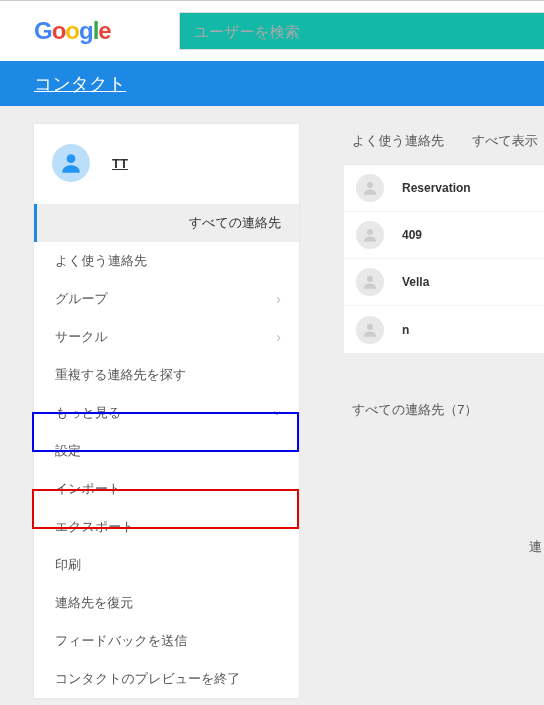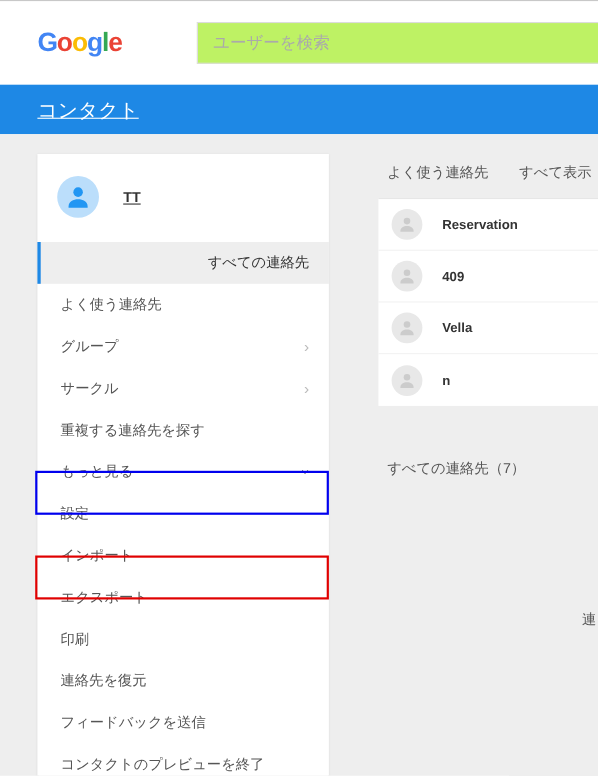--- a/index.html
+++ b/index.html
@@ -9,38 +9,38 @@
     width: 544px;
     height: 705px;
     overflow: hidden;
     position: relative;
     border-top: 1px solid #c8c8c8;
   }
   
   .topbar {
     display: flex;
     align-items: center;
-    height: 76px;
+    height: 60px;
     padding-left: 34px;
   }
   .logo {
     font-weight: bold;
     font-size: 24px;
     letter-spacing: -1px;
     margin-right: 68px;
   }
   .logo span { display:inline-block; }
   .g1 { color:#4285F4; } .o1 { color:#EA4335; } .o2 { color:#FBBC05; }
   .g2 { color:#4285F4; } .l1 { color:#34A853; } .e1 { color:#EA4335; }
   .search {
     flex: 1;
     height: 38px;
     border: 1px solid #dcdcdc;
     border-right: none;
-    background: #bef264;
+    background: #14b8a6;
     padding: 0 14px;
     font-size: 15px;
     color: #333;
     outline: none;
   }
   .search::placeholder { color: #aaa; }
   
   .appbar {
     background: #1E88E5;
     color: #fff;

